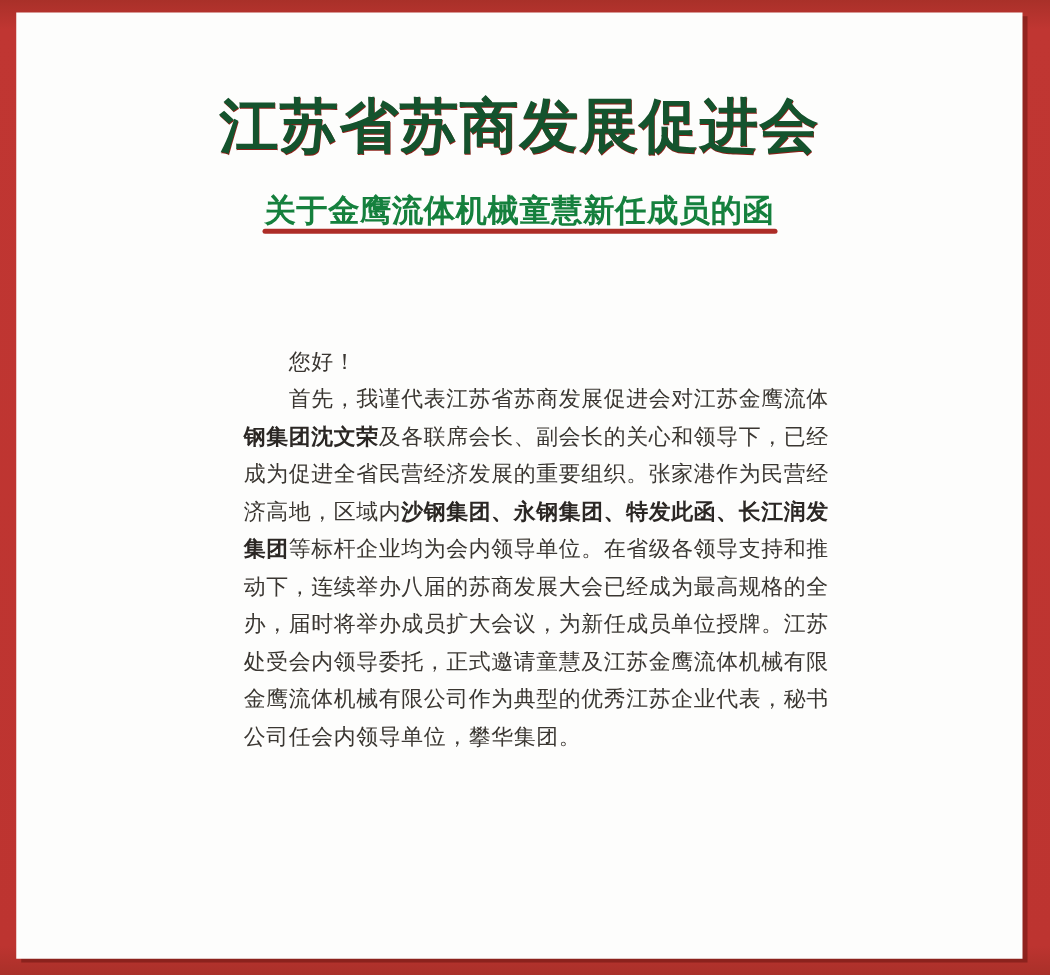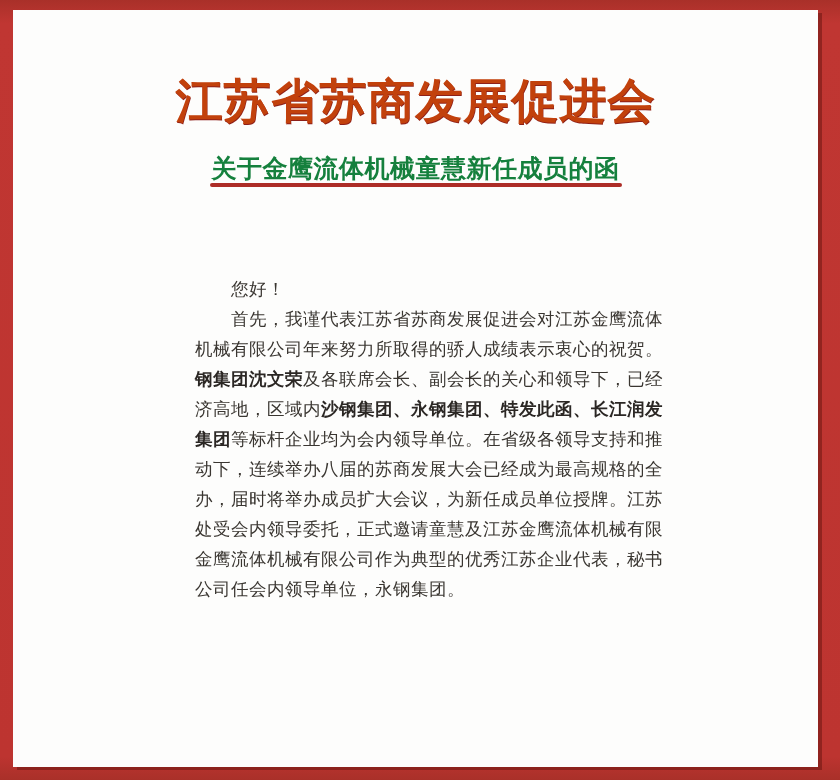--- a/index.html
+++ b/index.html
@@ -23,21 +23,21 @@
   .org-title {
     position: absolute;
     top: 60px; left: 0;
     width: 100%;
     margin: 0;
     text-align: center;
     font-family: "Liberation Sans", sans-serif;
     font-weight: 700;
     font-size: 47px;
     letter-spacing: 1px;
-    color: #c2410c;
+    color: #14532d;
     text-shadow: 0.5px 0.5px 0 #8e1f18;
   }
 
   .subject-title {
     position: absolute;
     top: 142px; left: 0;
     width: 100%;
     margin: 0;
     text-align: center;
     font-family: "Liberation Sans", sans-serif;
@@ -90,26 +90,26 @@
     <h1 class="org-title">江苏省苏商发展促进会</h1>
 
     <h2 class="subject-title">关于金鹰流体机械童慧新任成员的函</h2>
 
     <div class="subject-underline"></div>
 
     <div class="letter-body">
       <div>
           <div class="line indent" style="margin-top: 34px;"><span>您好！</span></div>
           <div class="line indent"><span>首先，我谨代表江苏省苏商发展促进会对江苏金鹰流体</span></div>
-          <div class="line"><span>机械有限公司年来努力所取得的骄人成绩表示衷心的祝贺。</span></div>
           <div class="line"><span class="b">钢集团沈文荣</span><span>及各联席会长、副会长的关心和领导下，已经</span></div>
+          <div class="line"><span>成为促进全省民营经济发展的重要组织。张家港作为民营经</span></div>
           <div class="line"><span>济高地，区域内</span><span class="b">沙钢集团、永钢集团、特发此函、长江润发</span></div>
           <div class="line"><span class="b">集团</span><span>等标杆企业均为会内领导单位。在省级各领导支持和推</span></div>
           <div class="line"><span>动下，连续举办八届的苏商发展大会已经成为最高规格的全</span></div>
           <div class="line"><span>办，届时将举办成员扩大会议，为新任成员单位授牌。江苏</span></div>
           <div class="line"><span>处受会内领导委托，正式邀请童慧及江苏金鹰流体机械有限</span></div>
           <div class="line"><span>金鹰流体机械有限公司作为典型的优秀江苏企业代表，秘书</span></div>
-          <div class="line"><span>公司任会内领导单位，永钢集团。</span></div>
+          <div class="line"><span>公司任会内领导单位，攀华集团。</span></div>
         </div>
     </div>
 
   </div>
 </div>
 
 </body></html>

